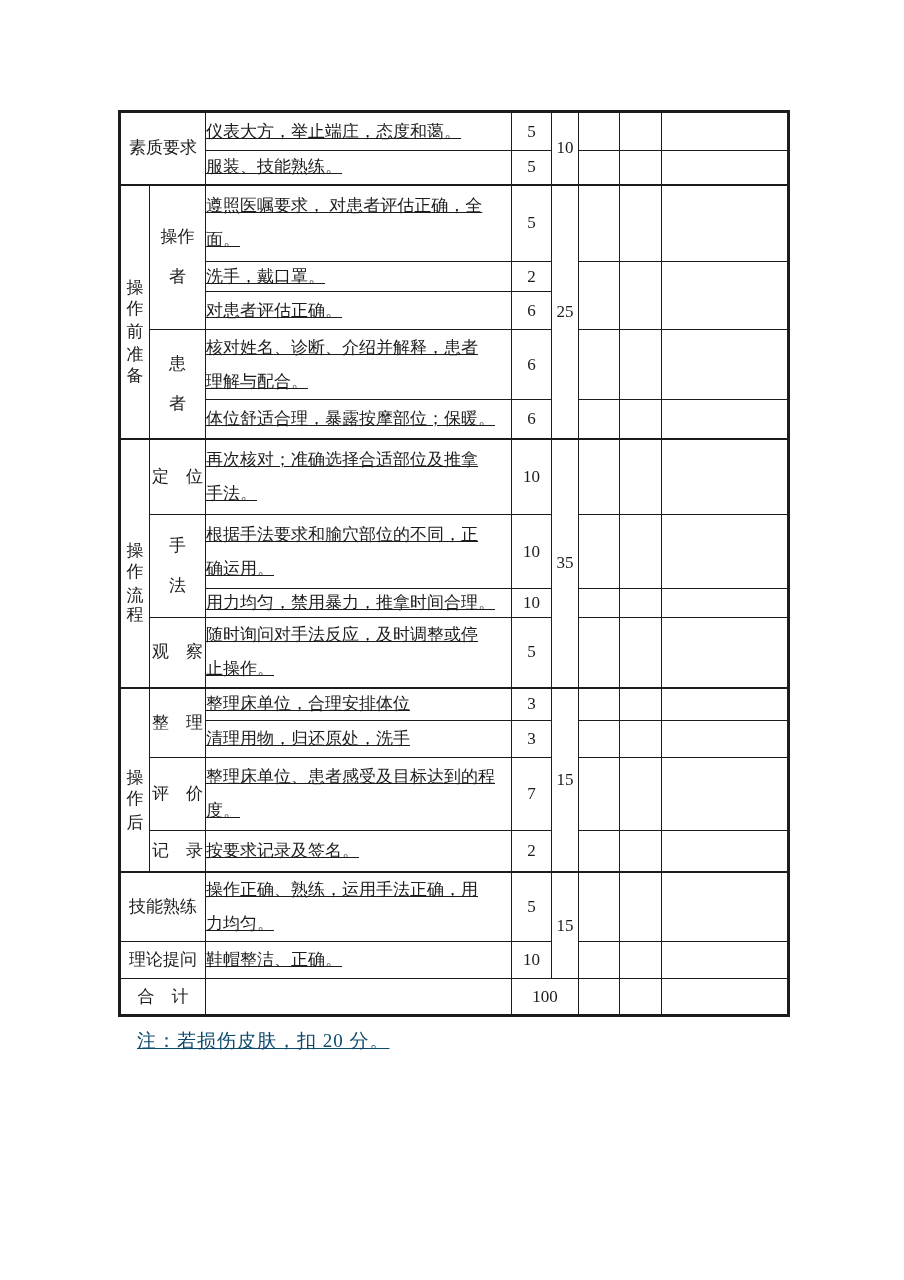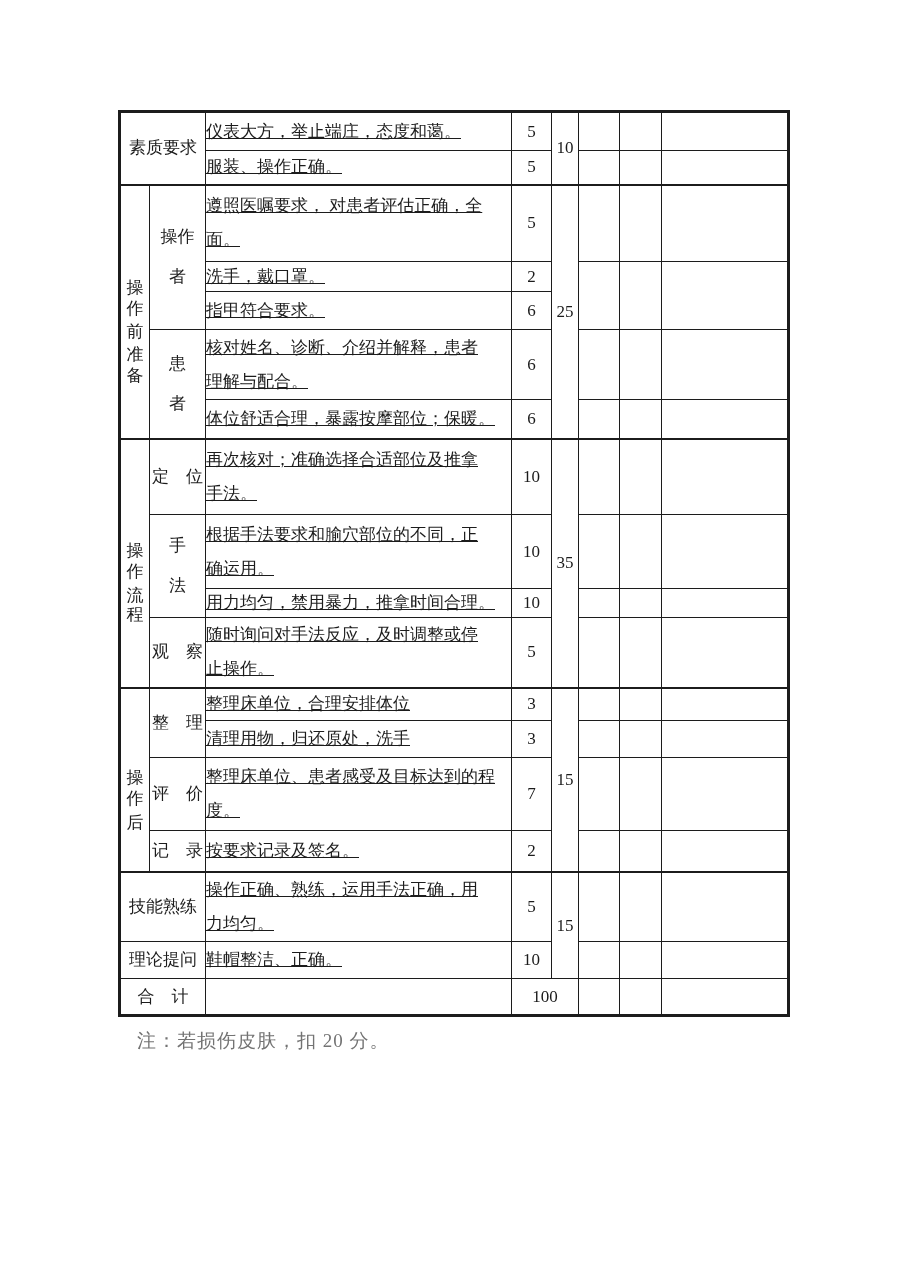--- a/index.html
+++ b/index.html
@@ -95,21 +95,21 @@
       <tr style="height:39px">
         <td class="cat-h" colspan="2" rowspan="2">素质要求</td>
         <td class="desc">仪表大方，举止端庄，态度和蔼。</td>
         <td class="score">5</td>
         <td class="score" rowspan="2">10</td>
         <td class="blank"></td>
         <td class="blank"></td>
         <td class="blank thick-l"></td>
       </tr>
       <tr style="height:34px">
-        <td class="desc">服装、操作正确。</td>
+        <td class="desc">服装、技能熟练。</td>
         <td class="score">5</td>
         <td class="blank"></td>
         <td class="blank"></td>
         <td class="blank thick-l"></td>
       </tr>
 
       <tr class="sec" style="height:77px">
         <td class="cat-v" rowspan="5"><span class="vert">操作前准备</span></td>
         <td class="sub" rowspan="3">操作
 者</td>
@@ -122,21 +122,21 @@
         <td class="blank thick-l"></td>
       </tr>
       <tr style="height:30px">
         <td class="desc">洗手，戴口罩。</td>
         <td class="score">2</td>
         <td class="blank" rowspan="2"></td>
         <td class="blank" rowspan="2"></td>
         <td class="blank thick-l" rowspan="2"></td>
       </tr>
       <tr style="height:38px">
-        <td class="desc">指甲符合要求。</td>
+        <td class="desc">对患者评估正确。</td>
         <td class="score">6</td>
       </tr>
       <tr style="height:70px">
         <td class="sub" rowspan="2">患
 者</td>
         <td class="desc dbl">核对姓名、诊断、介绍并解释，患者
 理解与配合。</td>
         <td class="score">6</td>
         <td class="blank"></td>
         <td class="blank"></td>
@@ -245,16 +245,16 @@
         <td class="cat-h" colspan="2">合　计</td>
         <td class="desc"></td>
         <td class="score" colspan="2">100</td>
         <td class="blank"></td>
         <td class="blank"></td>
         <td class="blank thick-l"></td>
       </tr>
     </tbody>
   </table>
 
-  <div class="note" style="color: #737373;">注：若损伤皮肤，扣 20 分。</div>
+  <div class="note" style="color: #0c4a6e; text-decoration: underline;">注：若损伤皮肤，扣 20 分。</div>
 
 
 </div>
 
 </body></html>

